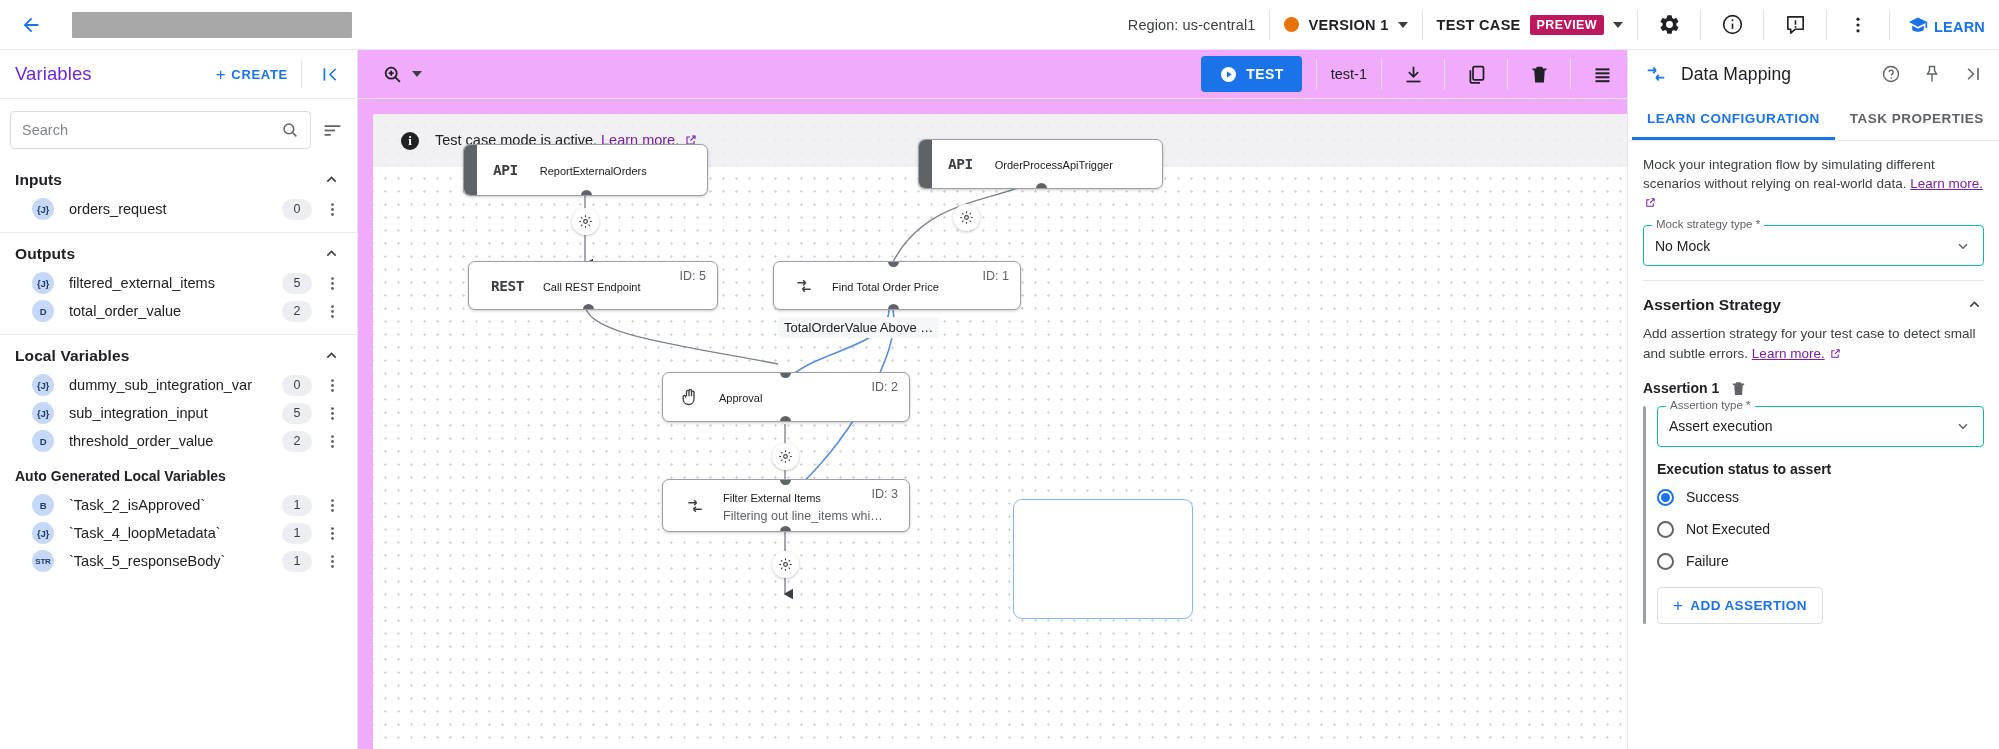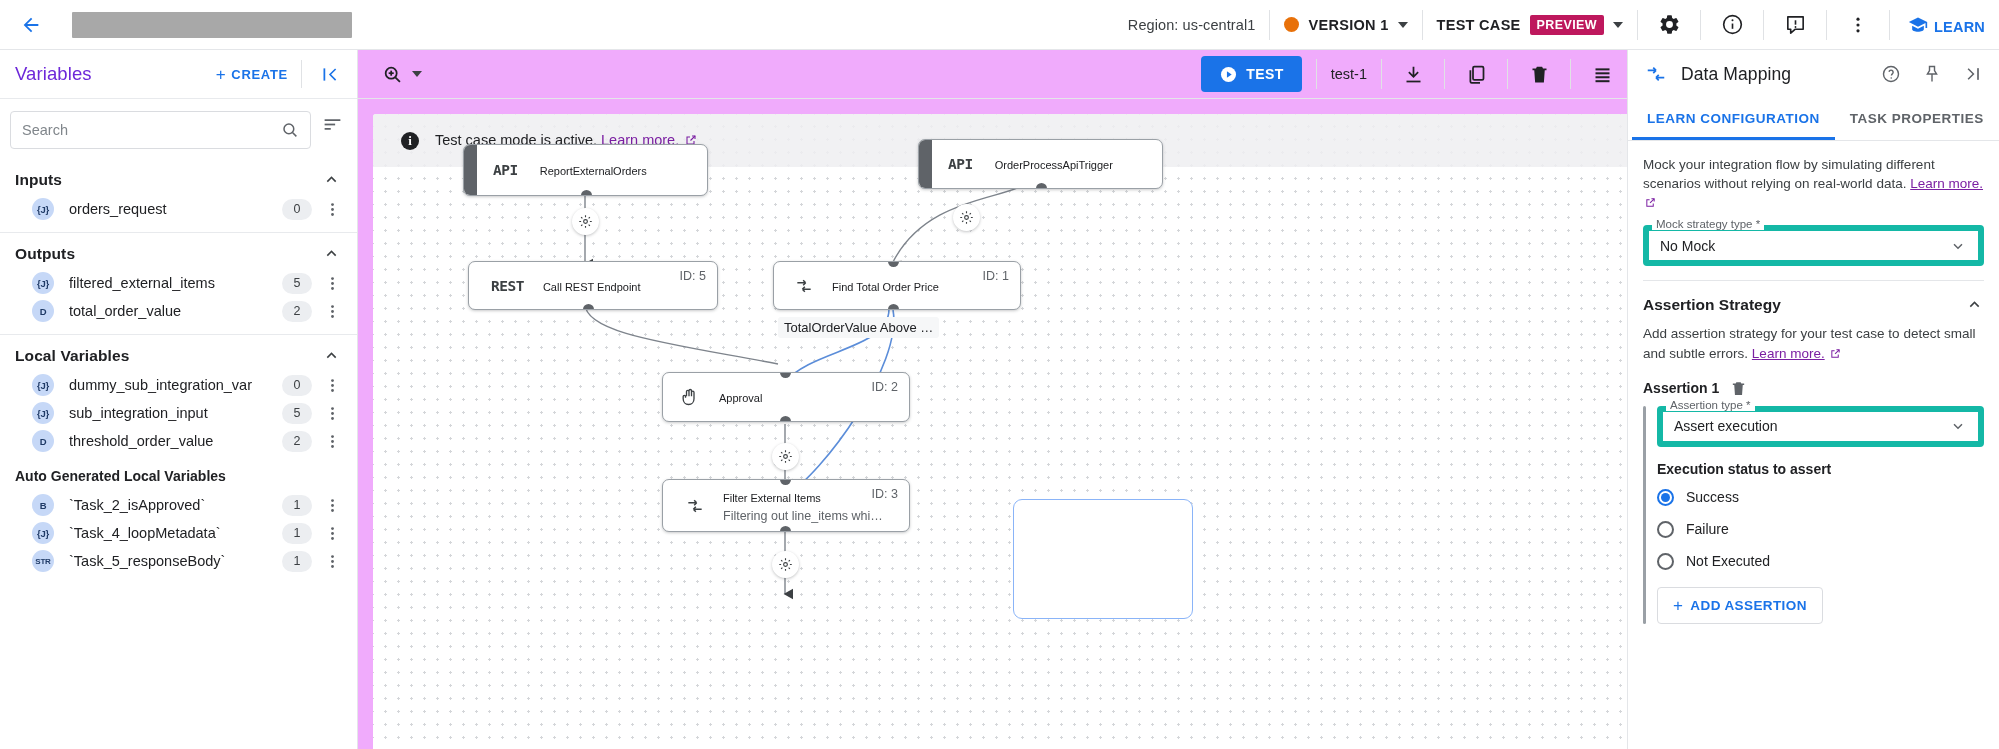--- a/index.html
+++ b/index.html
@@ -45,21 +45,21 @@
   .sb-head { height: 49px; flex: 0 0 49px; display: flex; align-items: center; padding: 0 0 0 15px;
     border-bottom: 1px solid #e8eaed; }
   .sb-title { font-size: 18.5px; color: #6d28d9; letter-spacing: .1px; text-align: right; }
   .sb-head-spacer { flex: 1 1 auto; }
   .create-btn { display: flex; align-items: center; gap: 5px; color: #1a73e8; cursor: pointer;
     font-size: 13px; font-weight: bold; letter-spacing: .7px; }
   .plus-g { font-size: 17px; font-weight: normal; line-height: 1; }
   .sb-div { width: 1px; height: 28px; background: #e0e2e5; margin: 0 13px; }
   .collapse-btn { width: 30px; height: 30px; display: flex; align-items: center; justify-content: center;
     color: #1a73e8; cursor: pointer; margin-right: 12px; }
-  .sb-search-row { display: flex; padding: 12px 12px 10px 10px; gap: 8px; }
+  .sb-search-row { display: flex; align-items: center; padding: 12px 12px 10px 10px; gap: 8px; }
   .search-box { flex: 1 1 auto; height: 38px; border: 1px solid #dadce0; border-radius: 4px;
     display: flex; align-items: center; padding: 0 11px; }
   .search-box input { border: none; outline: none; flex: 1 1 auto; font-size: 14.5px;
     font-family: "Liberation Sans", sans-serif; color: #202124; background: transparent; }
   .search-box input::placeholder { color: #80868b; }
   .sort-btn { width: 26px; height: 26px; display: flex; align-items: center; justify-content: center;
     color: #5f6368; cursor: pointer; flex: 0 0 26px; }
   .sb-scroll { flex: 1 1 auto; overflow: hidden; }
   .sec { border-bottom: 1px solid #e8eaed; padding-bottom: 9px; }
   .sec-head { display: flex; align-items: center; padding: 11px 16px 6px 15px; cursor: pointer; }
@@ -131,21 +131,21 @@
   .rp-ic { width: 28px; height: 28px; display: flex; align-items: center; justify-content: center;
     color: #5f6368; cursor: pointer; flex: 0 0 28px; }
   .rp-tabs { display: flex; border-bottom: 1px solid #e4e6e9; padding: 0 4px; }
   .rp-tab { padding: 13px 15px 11px; font-size: 13.5px; font-weight: bold; letter-spacing: .5px;
     color: #5f6368; cursor: pointer; border-bottom: 3px solid transparent; white-space: nowrap; }
   .rp-tab.active { color: #1a73e8; border-bottom-color: #1a73e8; }
   .rp-body { flex: 1 1 auto; overflow: hidden; padding: 0 15px; }
   .rp-desc { font-size: 13.5px; color: #3c4043; line-height: 1.42; padding: 14px 0 12px; }
   .rp-link { color: #7b1fa2; text-decoration: underline; cursor: pointer; }
   .field { position: relative; margin-bottom: 14px; }
-  .field-out { border: 6px solid #14b8a6; border-radius: 4px; height: 41px; display: flex;
+  .field-out { border: 1px solid #14b8a6; border-radius: 4px; height: 41px; display: flex;
     align-items: center; padding: 0 11px; cursor: pointer; }
   .field-lbl { position: absolute; top: -7px; left: 9px; background: #fff; padding: 0 4px;
     font-size: 11.5px; color: #5f6368; }
   .field-val { flex: 1 1 auto; font-size: 14px; color: #202124; }
   .field-caret { color: #5f6368; display:flex; }
   .rp-sep { border-top: 1px solid #e4e6e9; margin: 6px 0 0; }
   .rp-sec-head { display: flex; align-items: center; padding: 14px 0 4px; cursor: pointer; }
   .rp-sec-title { font-size: 15.5px; font-weight: bold; color: #202124; flex: 1 1 auto; }
   .assert-row { display: flex; align-items: center; gap: 11px; margin: 6px 0 9px; }
   .assert-lbl { font-size: 14px; font-weight: bold; color: #202124; }
@@ -736,25 +736,25 @@
             </div>
 
             <div class="exec-lbl">Execution status to assert</div>
 
             <div class="radio-row">
               <span class="radio on"></span>
               <span class="radio-lbl">Success</span>
             </div>
             <div class="radio-row">
               <span class="radio"></span>
-              <span class="radio-lbl">Failure</span>
+              <span class="radio-lbl">Not Executed</span>
             </div>
             <div class="radio-row">
               <span class="radio"></span>
-              <span class="radio-lbl">Not Executed</span>
+              <span class="radio-lbl">Failure</span>
             </div>
 
             <div class="add-assert">
               <span class="plus-g">+</span>
               <span>ADD ASSERTION</span>
             </div>
           </div>
         </div>
       </div>
     </div>

